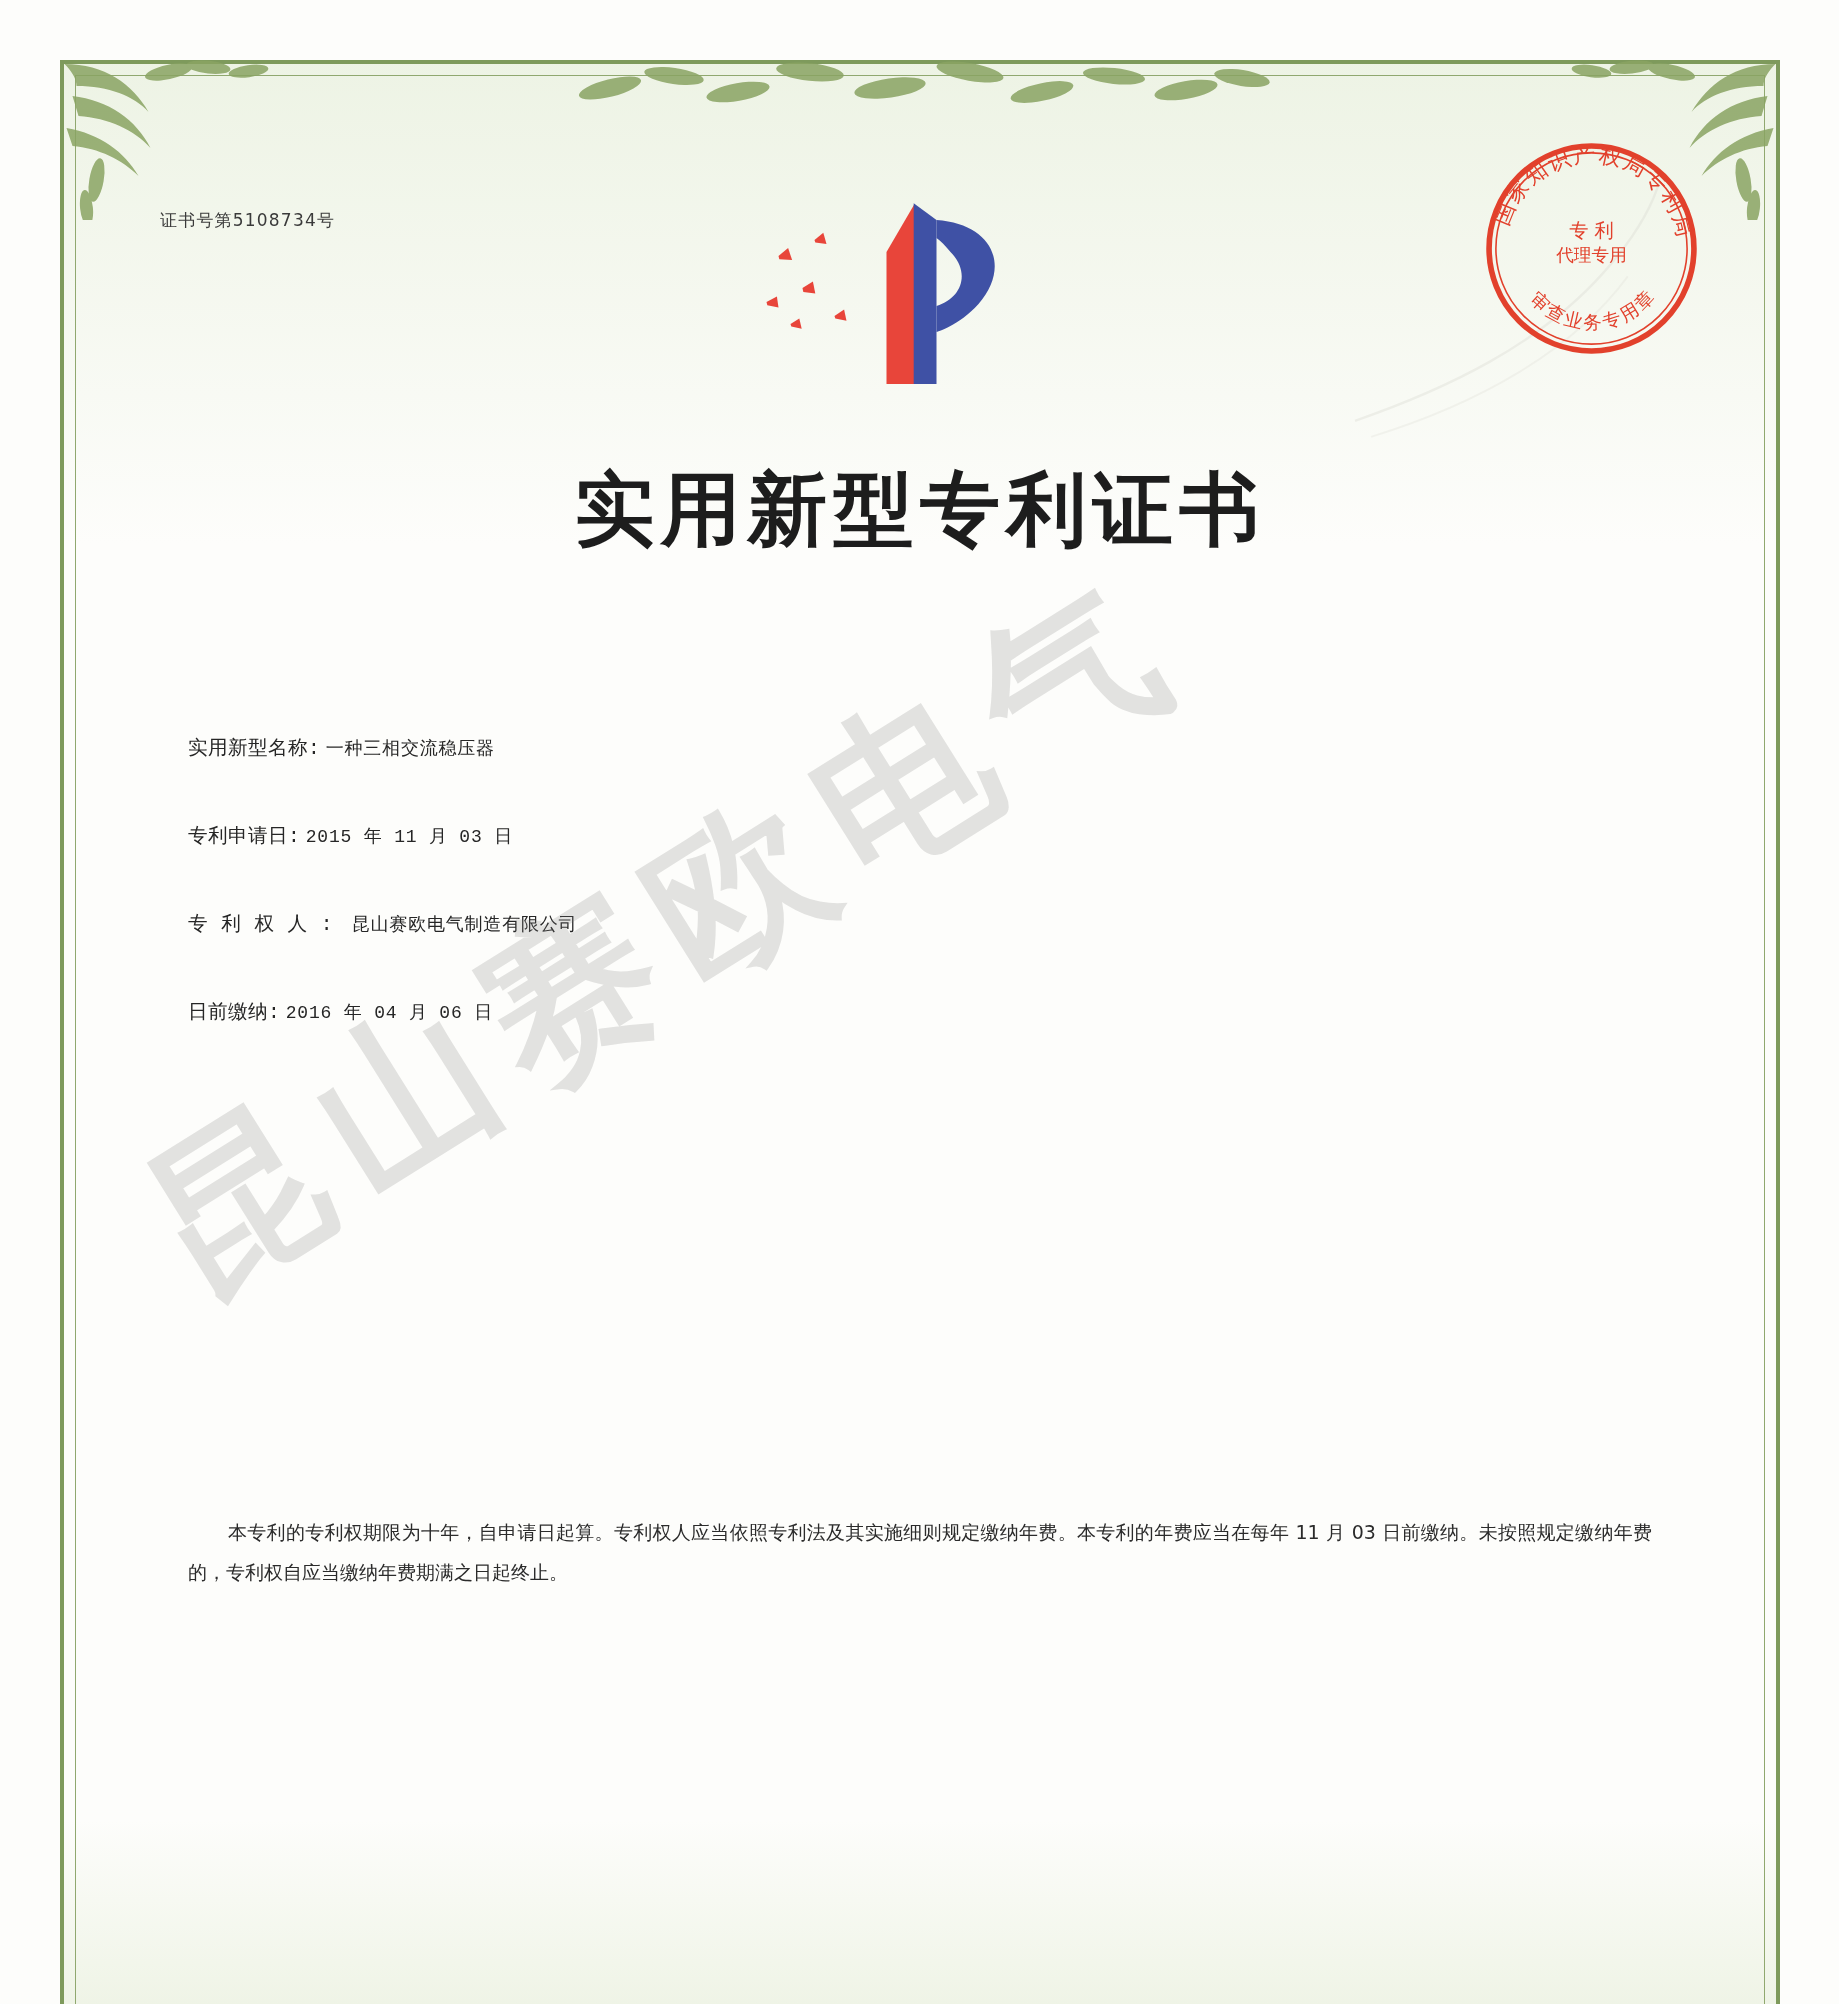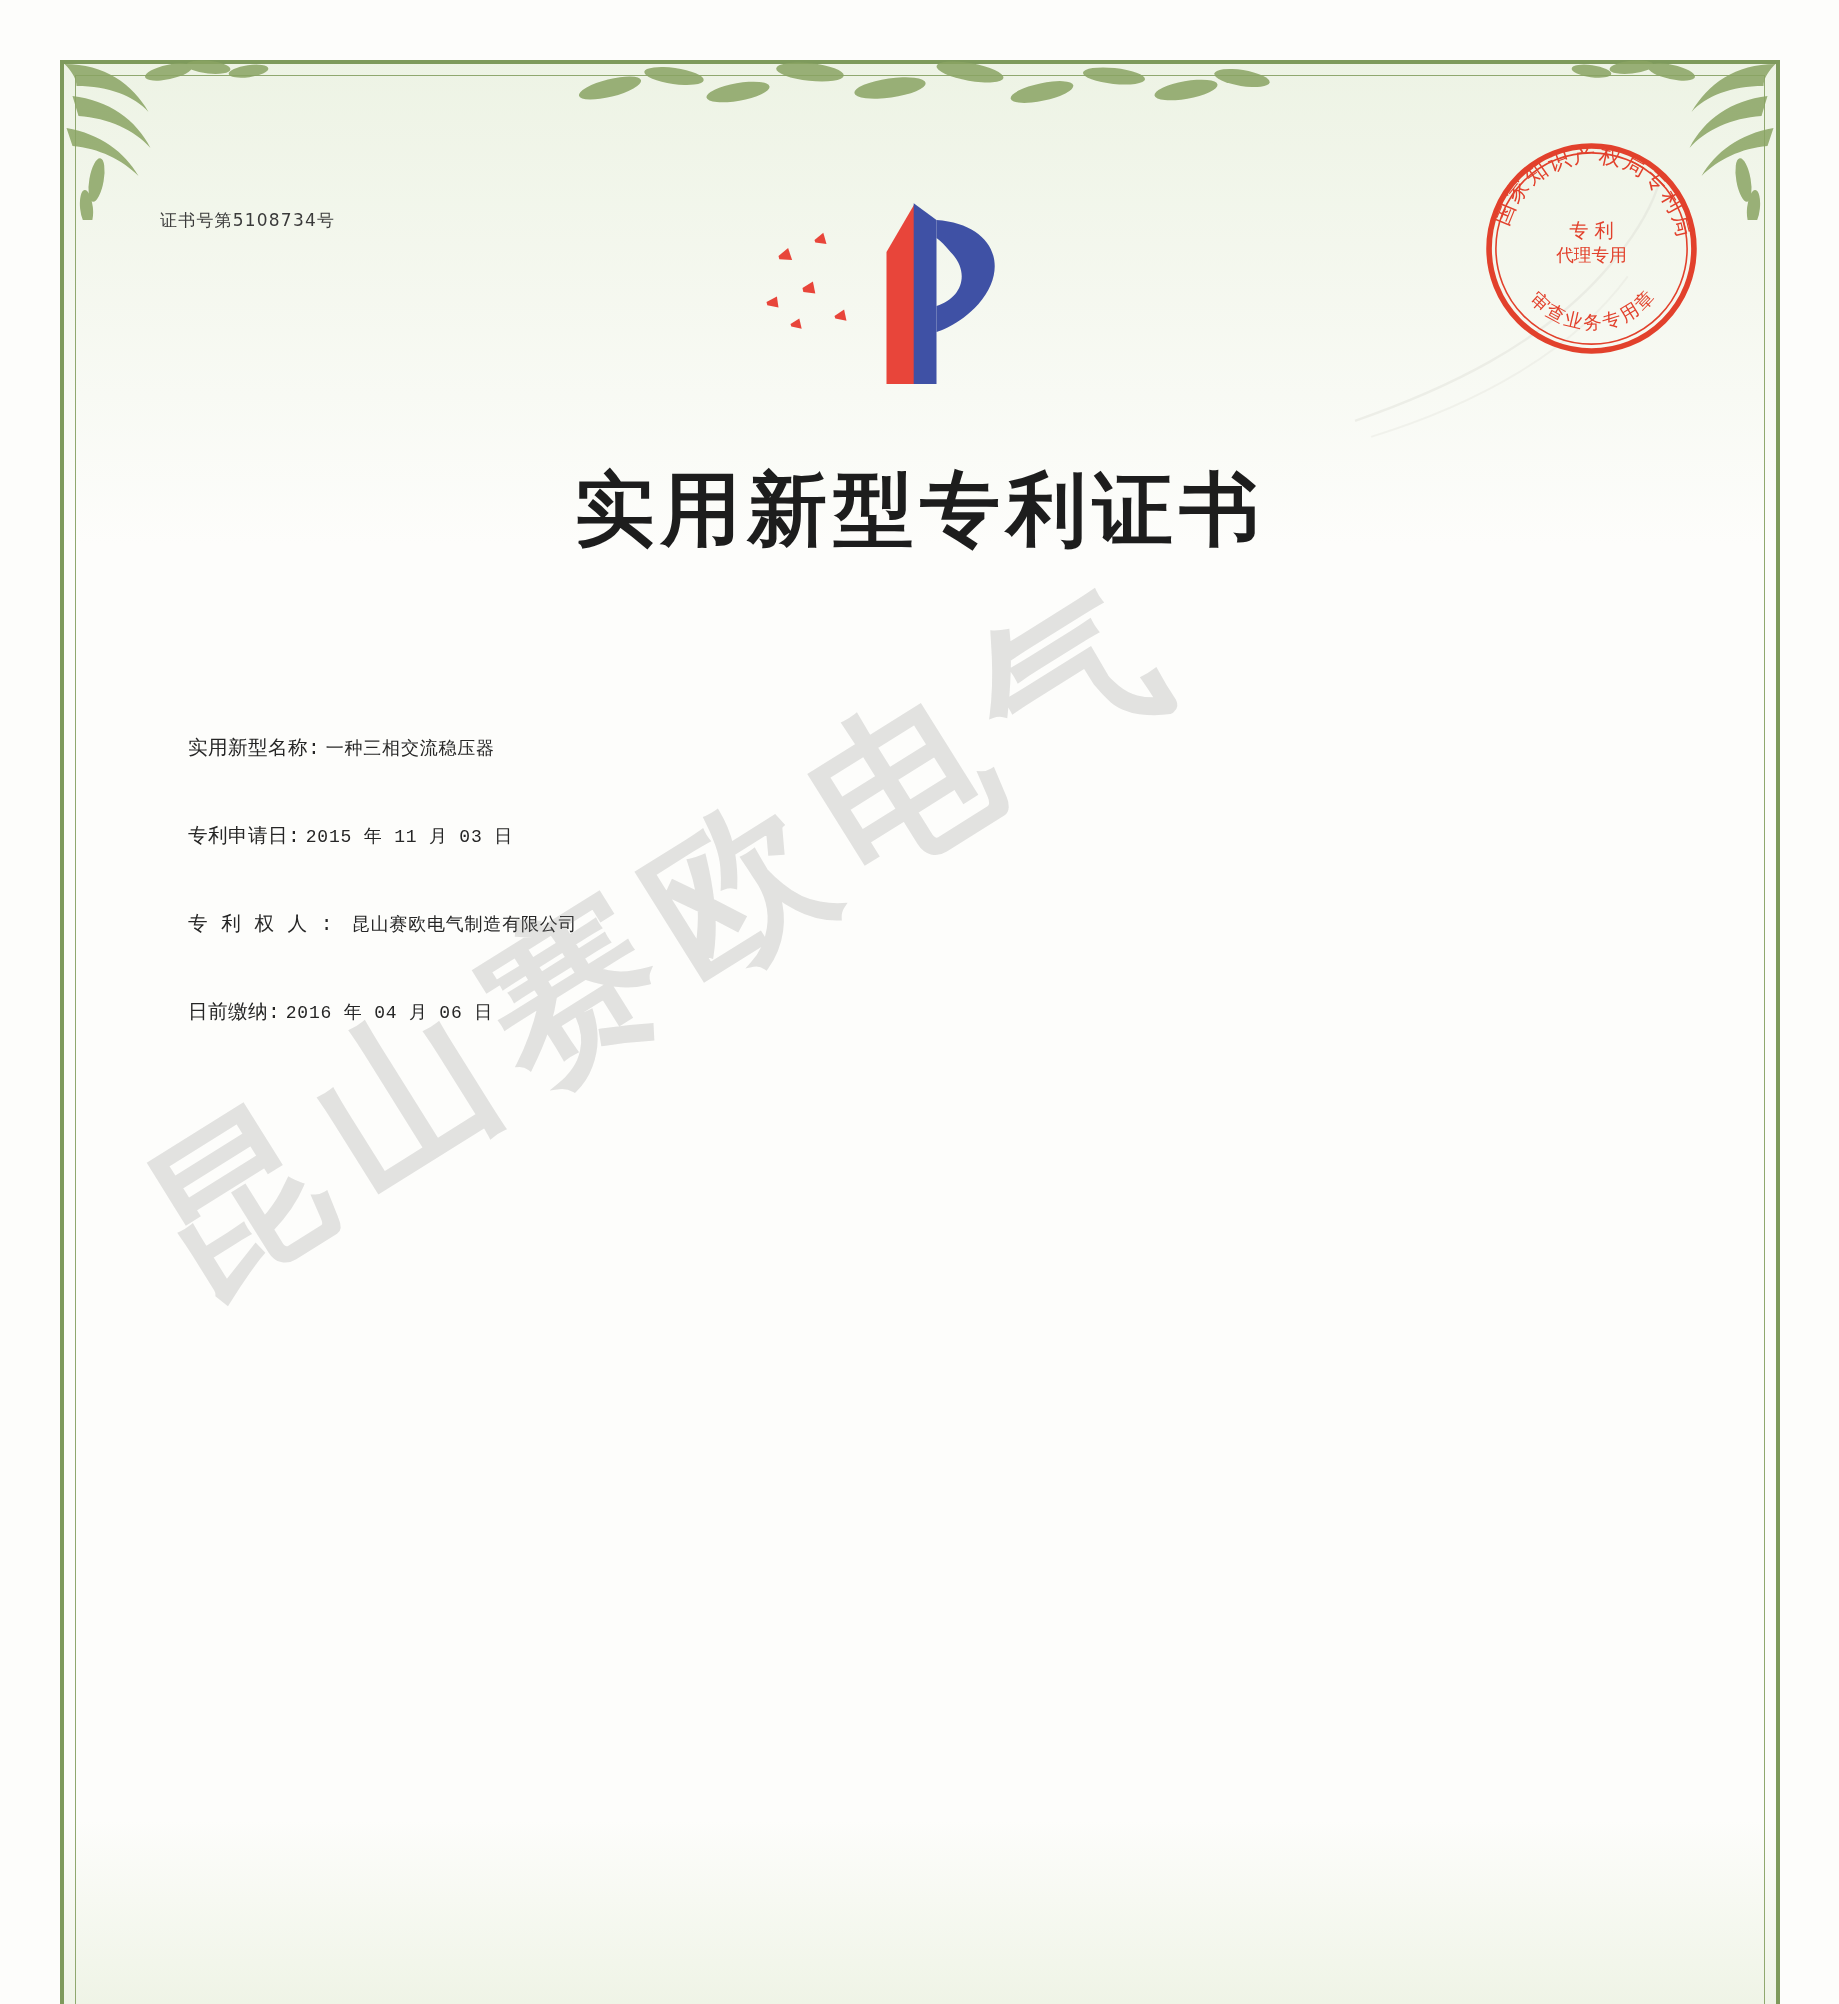--- a/index.html
+++ b/index.html
@@ -289,18 +289,19 @@
       <span class="field-label spaced">专利权人:</span>
       <span class="field-value">昆山赛欧电气制造有限公司</span>
     </div>
     <div class="field-row">
       <span class="field-label">日前缴纳:</span>
       <span class="field-value">2016 年 04 月 06 日</span>
     </div>
   </div>
 
   <div class="body-text">
+    <p>本专利的专利权期限为十年，自申请日起算。专利权人应当依照专利法及其实施细则规定缴纳年费。本专利的年费应当在每年 11 月 03 日前缴纳。未按照规定缴纳年费的，专利权自应当缴纳年费期满之日起终止。</p>
   </div>
 
   <div class="watermark">昆山赛欧电气</div>
 
 </div>
 
 
 </body></html>

